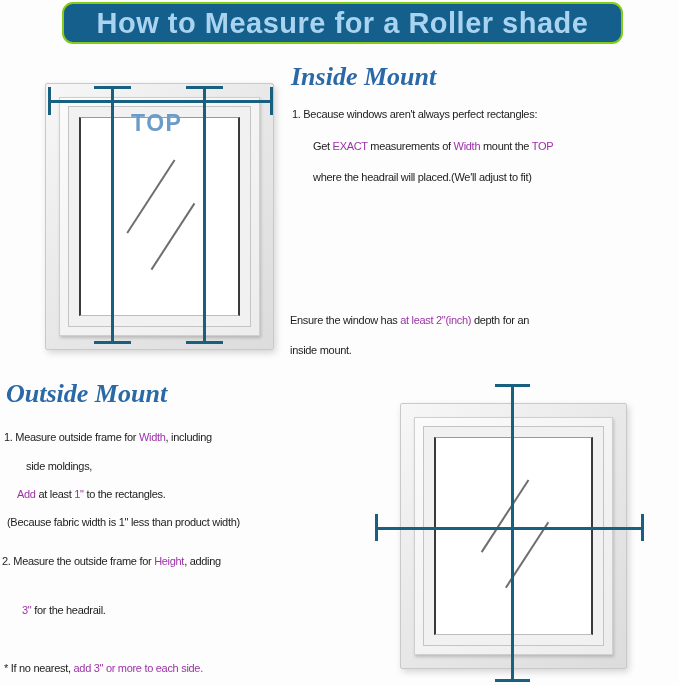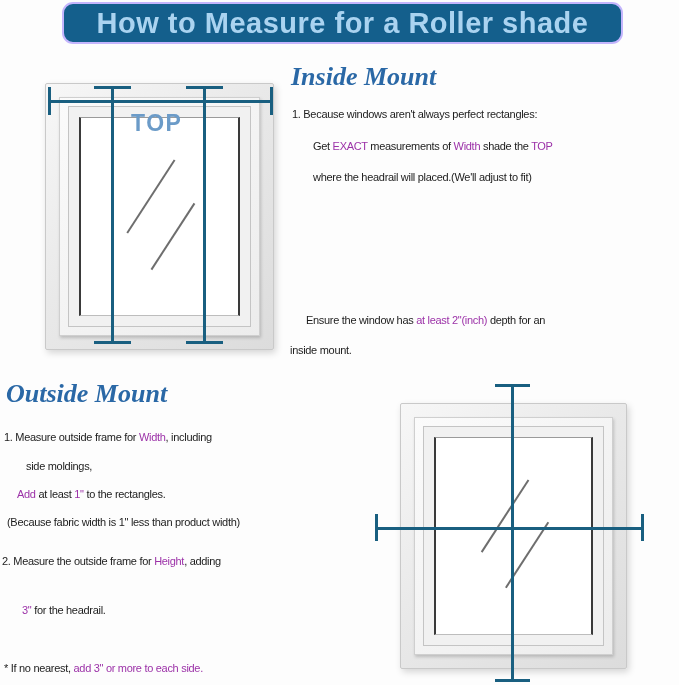--- a/index.html
+++ b/index.html
@@ -6,21 +6,21 @@
   .canvas{
     position:relative;width:679px;height:685px;overflow:hidden;
     background:#fdfdfd;
     font-family:"Liberation Sans", sans-serif;
     color:#1c1c1c;
   }
   
   .header-bar{
     position:absolute;left:62px;top:2px;width:561px;height:42px;
     background:var(--hdr-bg,#145f8c);
-    border:2px solid #c4b5fd;border-radius:11px;
+    border:2px solid #84cc16;border-radius:11px;
     box-sizing:border-box;
     display:flex;align-items:center;justify-content:center;
   }
   .header-bar span{
     font-size:29px;font-weight:bold;letter-spacing:.5px;
     color:var(--hdr-text,#aad3f0);
     white-space:nowrap;
   }
   
   .mount-heading{
@@ -101,23 +101,23 @@
   <div class="ml" style="left:111px;top:88px;width:3px;height:255px;"></div>
   <div class="ml" style="left:94px;top:86px;width:37px;height:3px;"></div>
   <div class="ml" style="left:94px;top:341px;width:37px;height:3px;"></div>
 
   <div class="ml" style="left:203px;top:88px;width:3px;height:255px;"></div>
   <div class="ml" style="left:186px;top:86px;width:37px;height:3px;"></div>
   <div class="ml" style="left:186px;top:341px;width:37px;height:3px;"></div>
 
   <p class="mount-heading" style="left:291px;top:62px;">Inside Mount</p>
   <p class="t" style="left:292px;top:105px;"><span>1. Because windows aren't always perfect rectangles:</span></p>
-  <p class="t" style="left:313px;top:137px;"><span>Get </span><span class="purple">EXACT</span><span> measurements of </span><span class="purple">Width</span><span> shade the </span><span class="purple">TOP</span></p>
+  <p class="t" style="left:313px;top:137px;"><span>Get </span><span class="purple">EXACT</span><span> measurements of </span><span class="purple">Width</span><span> mount the </span><span class="purple">TOP</span></p>
   <p class="t" style="left:313px;top:168px;"><span>where the headrail will placed.(We'll adjust to fit)</span></p>
-  <p class="t" style="left:290px;top:311px;margin-left:16px;"><span>Ensure the window has </span><span class="purple">at least 2"(inch)</span><span> depth for an</span></p>
+  <p class="t" style="left:290px;top:311px;"><span>Ensure the window has </span><span class="purple">at least 2"(inch)</span><span> depth for an</span></p>
   <p class="t" style="left:290px;top:341px;"><span>inside mount.</span></p>
 
   <p class="mount-heading" style="left:6px;top:379px;">Outside Mount</p>
   <p class="t" style="left:4px;top:428px;"><span>1. Measure outside frame for </span><span class="purple">Width</span><span>, including</span></p>
   <p class="t" style="left:26px;top:457px;"><span>side moldings,</span></p>
   <p class="t" style="left:17px;top:485px;"><span class="purple">Add</span><span> at least </span><span class="purple">1"</span><span> to the rectangles.</span></p>
   <p class="t" style="left:7px;top:513px;"><span>(Because fabric width is 1" less than product width)</span></p>
   <p class="t" style="left:2px;top:552px;text-align:right;"><span>2. Measure the outside frame for </span><span class="purple">Height</span><span>, adding</span></p>
   <p class="t" style="left:22px;top:601px;"><span class="purple">3"</span><span>  for the headrail.</span></p>
   <p class="t" style="left:4px;top:659px;"><span>* If no nearest, </span><span class="purple">add 3" or more to each side.</span></p>

